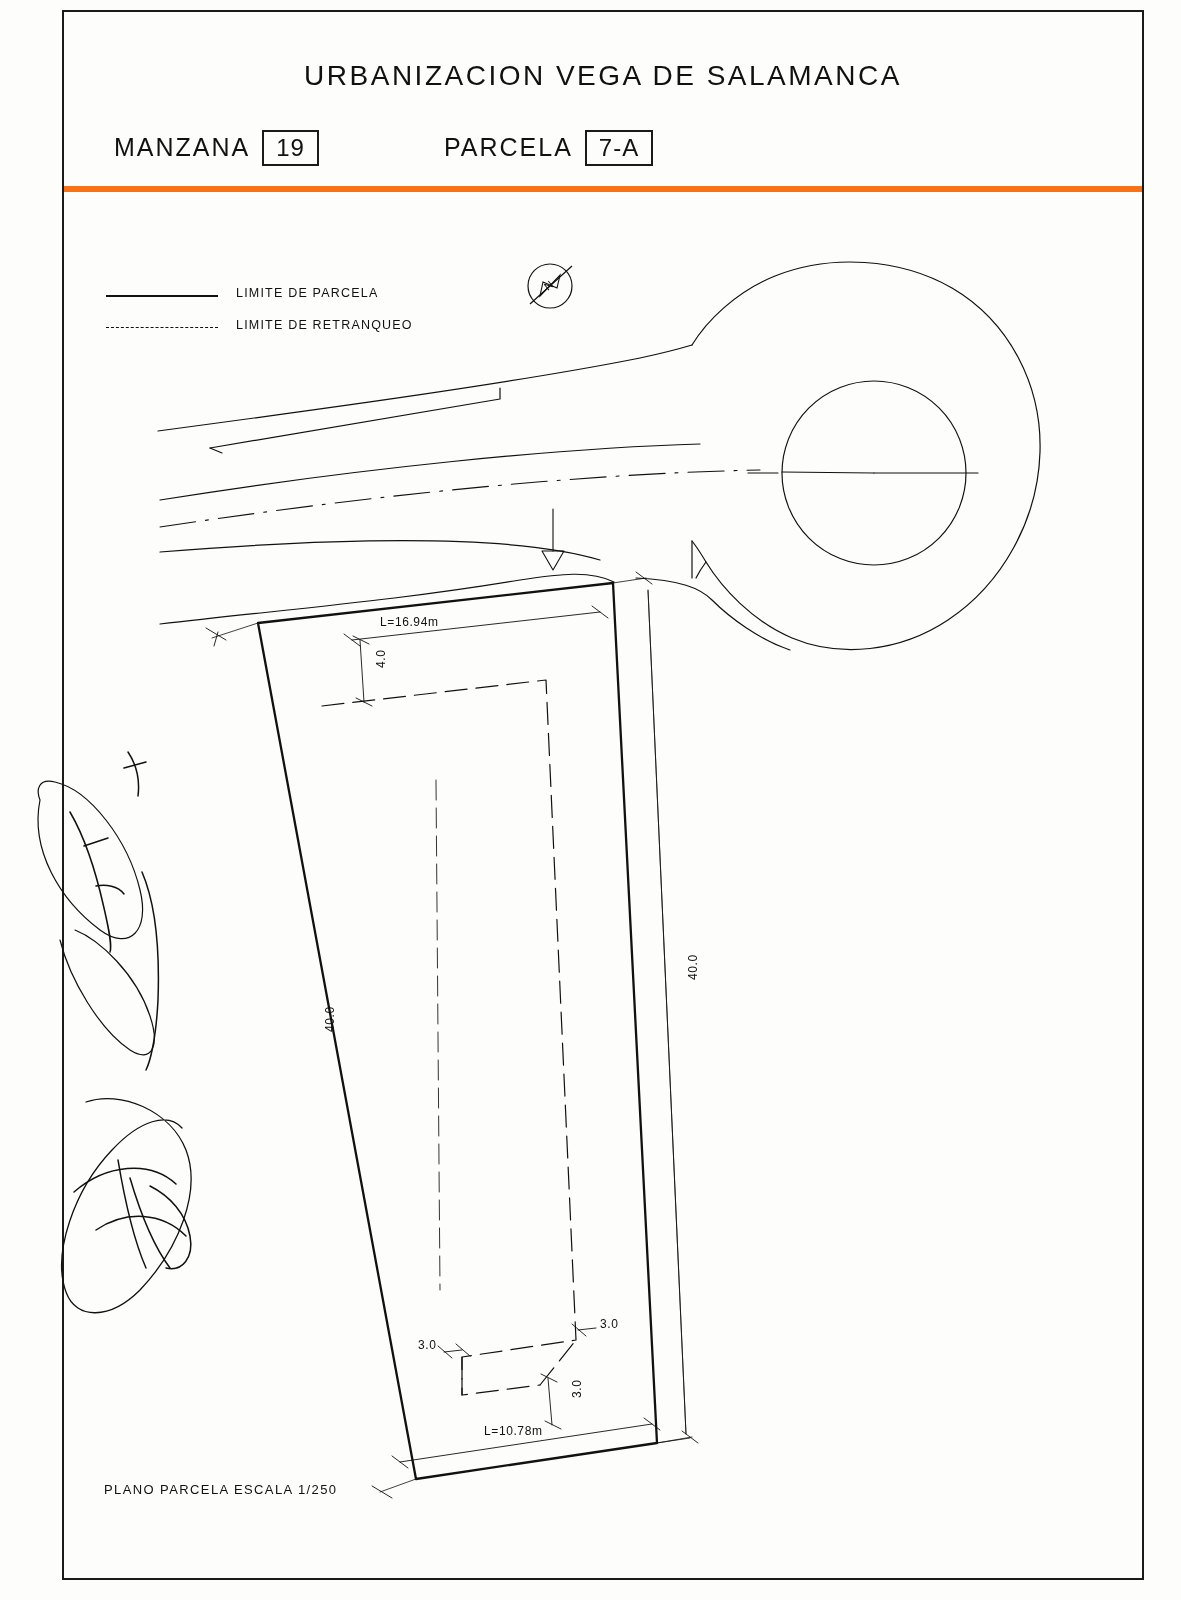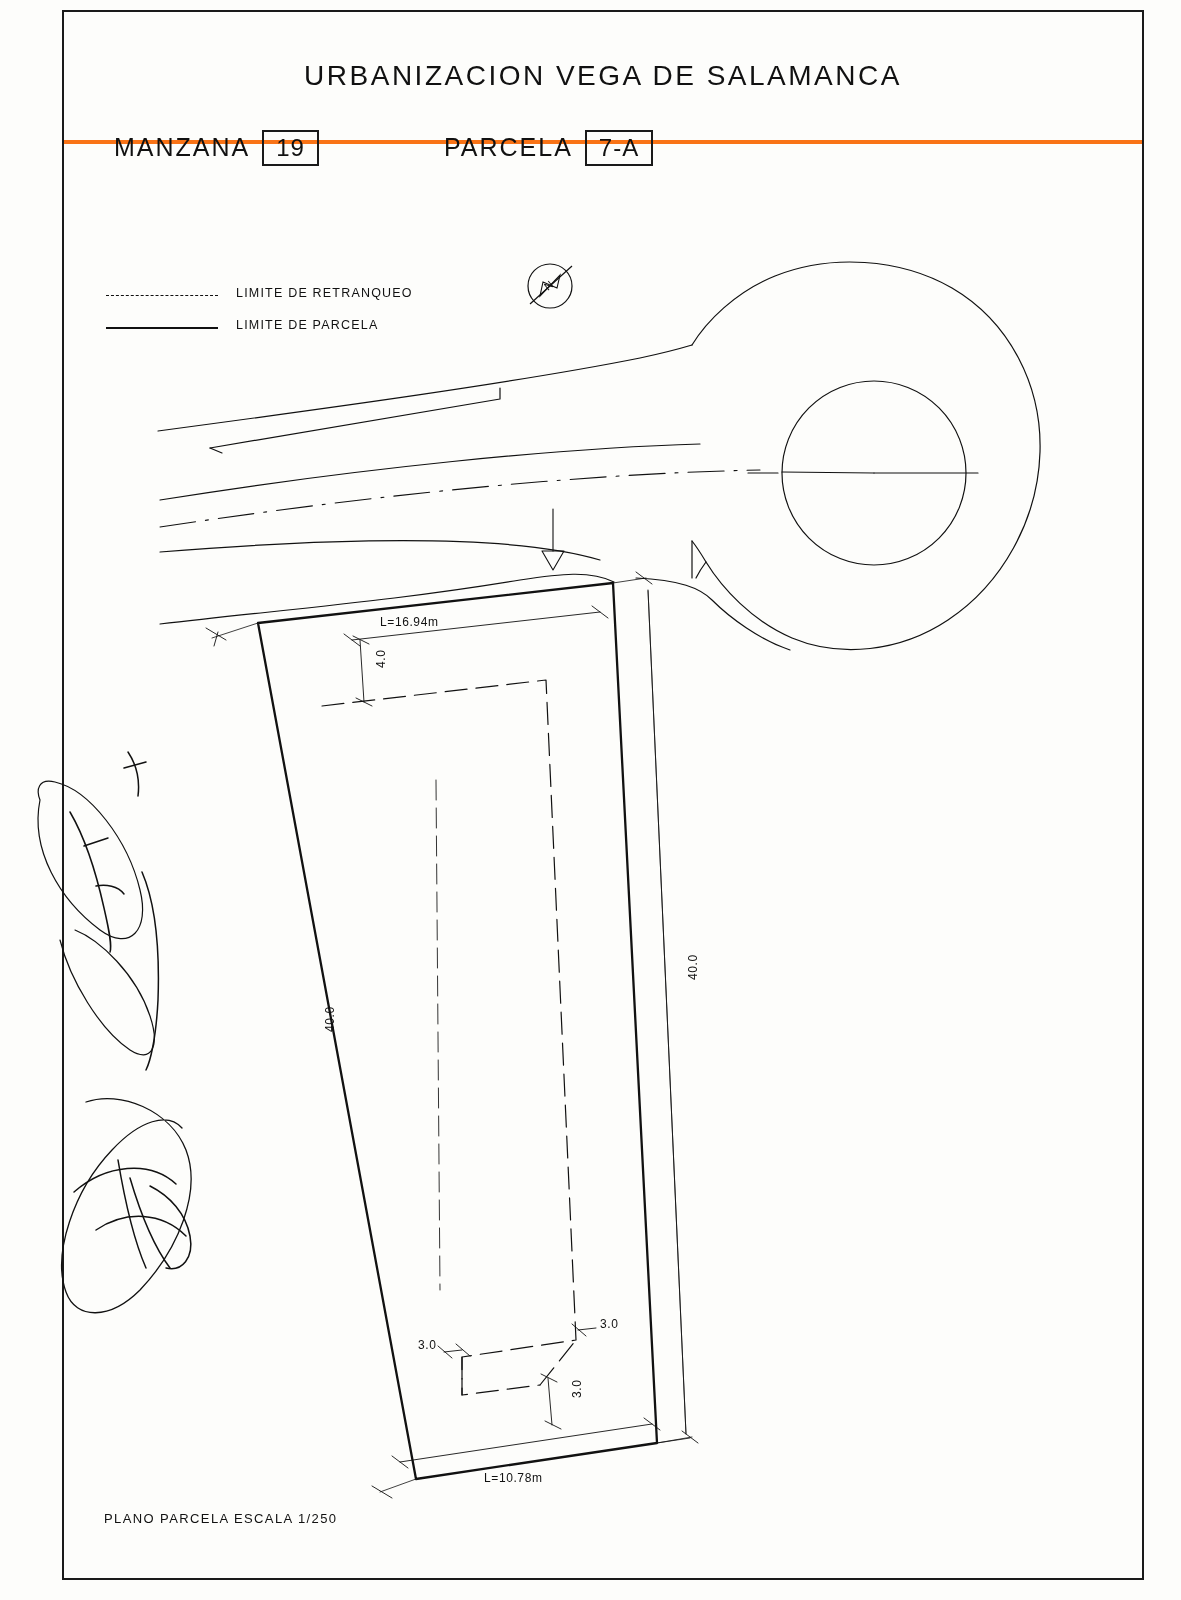--- a/index.html
+++ b/index.html
@@ -25,23 +25,23 @@
     height: 1570px;
     border: 2px solid #1a1a1a;
     box-sizing: border-box;
   }
   
   .title-block {
     position: absolute;
     left: 64px;
     top: 12px;
     width: 1078px;
-    height: 132px;
+    height: 180px;
     box-sizing: border-box;
-    border-bottom: 4px solid #f97316;
+    border-bottom: 6px solid #f97316;
   }
   .title-main {
     position: absolute;
     top: 48px;
     left: 0;
     width: 100%;
     text-align: center;
     font-size: 28px;
     letter-spacing: 2.5px;
     font-weight: 400;
@@ -113,21 +113,20 @@
     height: 62px;
   }
 
   
   .scale-caption {
     position: absolute;
     left: 104px;
     top: 1482px;
     font-size: 13px;
     letter-spacing: 1.4px;
-    margin-top: 29px;
   }
 
   
   .drawing {
     position: absolute;
     left: 0;
     top: 0;
     width: 1181px;
     height: 1600px;
     pointer-events: none;
@@ -163,26 +162,26 @@
         <span>PARCELA</span>
         <span class="boxval">7-A</span>
       </div>
 
 
     </div>
   </div>
 
   <div class="legend">
     <div class="legend-row">
+      <span class="legend-line"></span>
+      <span class="legend-label">LIMITE DE PARCELA</span>
+    </div>
+    <div class="legend-row">
       <span class="legend-line dashed"></span>
       <span class="legend-label">LIMITE DE RETRANQUEO</span>
-    </div>
-    <div class="legend-row">
-      <span class="legend-line"></span>
-      <span class="legend-label">LIMITE DE PARCELA</span>
     </div>
   </div>
 
   <div class="north">
     <svg width="68" height="62" viewBox="0 0 68 62">
       <circle cx="34" cy="28" r="22" fill="none" stroke="#111" stroke-width="1.2"></circle>
       <line x1="14" y1="46" x2="56" y2="8" stroke="#111" stroke-width="1.2"></line>
       <path d="M24 38 L44 17 L41 30 L27 24 Z" fill="none" stroke="#111" stroke-width="1.1"></path>
       <text x="32" y="33" font-family="Liberation Sans, sans-serif" font-size="11" fill="#111" transform="rotate(-40 32 33)">N</text>
     </svg>
@@ -287,17 +286,17 @@
   <div class="dim rot90" style="left:323px; top:1032px;">40.0</div>
 
   <div class="dim rot90" style="left:686px; top:980px;">40.0</div>
 
   <div class="dim" style="left:418px; top:1338px;">3.0</div>
 
   <div class="dim" style="left:600px; top:1317px;">3.0</div>
 
   <div class="dim rot90" style="left:570px; top:1398px;">3.0</div>
 
-  <div class="dim" style="left:484px; top:1424px;margin-top:47px;">L=10.78m</div>
+  <div class="dim" style="left:484px; top:1424px;">L=10.78m</div>
 
   <div class="scale-caption">PLANO PARCELA ESCALA 1/250</div>
 
 </div>
 
 </body></html>

